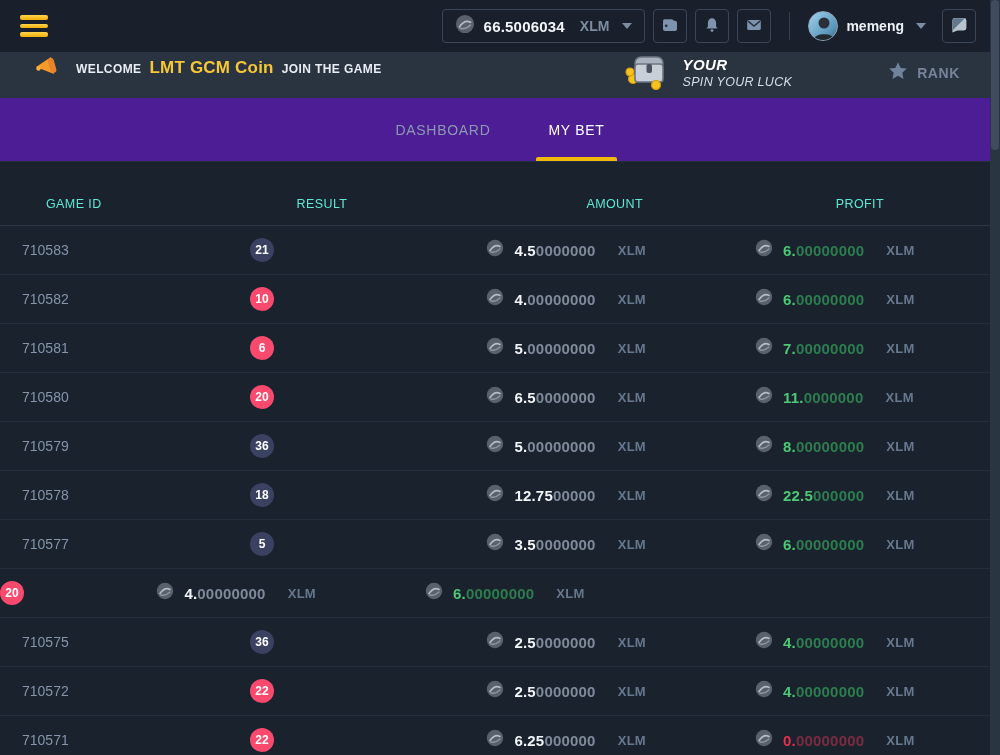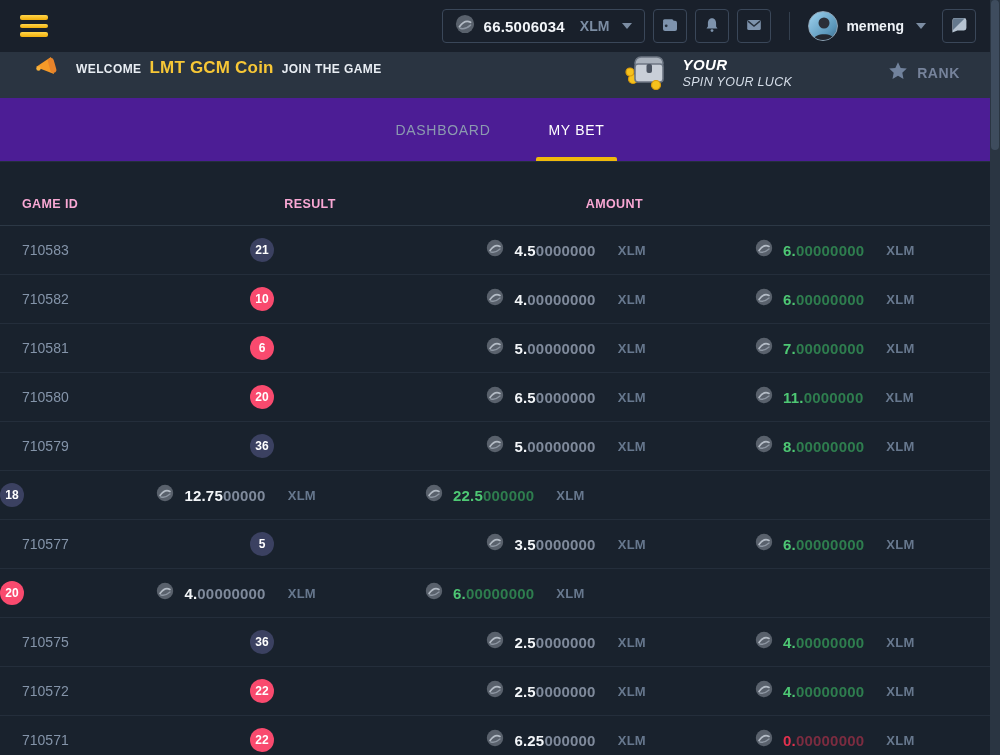--- a/index.html
+++ b/index.html
@@ -68,21 +68,21 @@
   .tab.active::after {
     content:""; position:absolute; left:0; right:0; bottom:0; height:4px;
     background:#f0b90b; border-radius:2px 2px 0 0;
   }
   
   .table-area { background:#19222d; min-height:540px; padding-top:6px; }
   .t-head, .t-row {
     display:grid; grid-template-columns:250px 120px 330px 1fr; align-items:center;
   }
   .t-head { height:44px; border-bottom:1px solid #2c3845; margin-top:14px; }
-  .th { font-size:12.5px; font-weight:bold; color:#f9a8d4; letter-spacing:.4px; }
+  .th { font-size:12.5px; font-weight:normal; color:#5eead4; letter-spacing:.4px;margin-left:24px; }
   .th-gameid { padding-left:22px; }
   .th-result { text-align:center; }
   .th-amount { text-align:right; padding-right:57px; }
   .th-profit { text-align:right; padding-right:116px; }
   .t-row { height:49px; border-bottom:1px solid #242e3b; }
   .cell-id { padding-left:22px; font-size:14px; color:#8494a9; }
   .cell-result { text-align:left; }
   .badge {
     display:inline-flex; align-items:center; justify-content:center;
     width:24px; height:24px; border-radius:50%;
@@ -227,20 +227,21 @@
 <div class="tabs-strip">
   <div class="tab">DASHBOARD</div>
   <div class="tab active">MY BET</div>
 </div>
 
 <div class="table-area">
   <div class="t-head">
     <span class="th th-gameid">GAME ID</span>
     <span class="th th-result">RESULT</span>
     <span class="th th-amount">AMOUNT</span>
+    <span class="th th-profit">PROFIT</span>
   </div>
   <div>
   <div class="t-row">
     <span class="cell-id">710583</span>
     <span class="cell-result">
       <span class="badge dark">21</span>
     </span>
     <span class="cell-amount">
       <span>
         <svg width="18" height="18" viewBox="0 0 18 18">
@@ -375,20 +376,21 @@
           <path d="M4 11.5 Q9 4.5 14 7.5" stroke="#b4bcc6" stroke-width="1.6" fill="none" stroke-linecap="round"></path>
           <path d="M14 10 Q9 14.5 4.6 12.8" stroke="#8d96a2" stroke-width="1.4" fill="none" stroke-linecap="round"></path>
         </svg>
       </span>
       <span class="num win"><span class="main">8.</span><span class="zeros">00000000</span></span>
       <span class="cur-label">XLM</span>
     </span>
   </div>
 
   <div class="t-row">
+    <span class="cell-id">710578</span>
     <span class="cell-result">
       <span class="badge dark">18</span>
     </span>
     <span class="cell-amount">
       <span>
         <svg width="18" height="18" viewBox="0 0 18 18">
           <circle cx="9" cy="9" r="8.2" fill="#59616c"></circle>
           <path d="M4 11.5 Q9 4.5 14 7.5" stroke="#b4bcc6" stroke-width="1.6" fill="none" stroke-linecap="round"></path>
           <path d="M14 10 Q9 14.5 4.6 12.8" stroke="#8d96a2" stroke-width="1.4" fill="none" stroke-linecap="round"></path>
         </svg>

